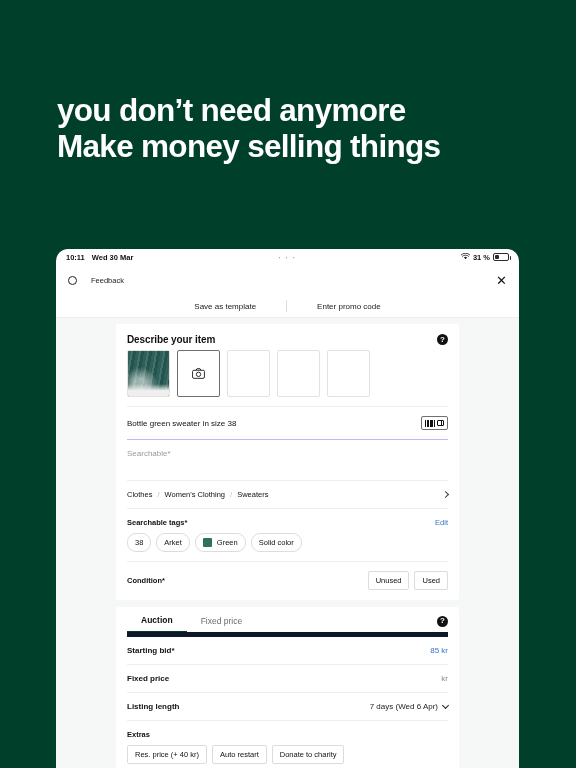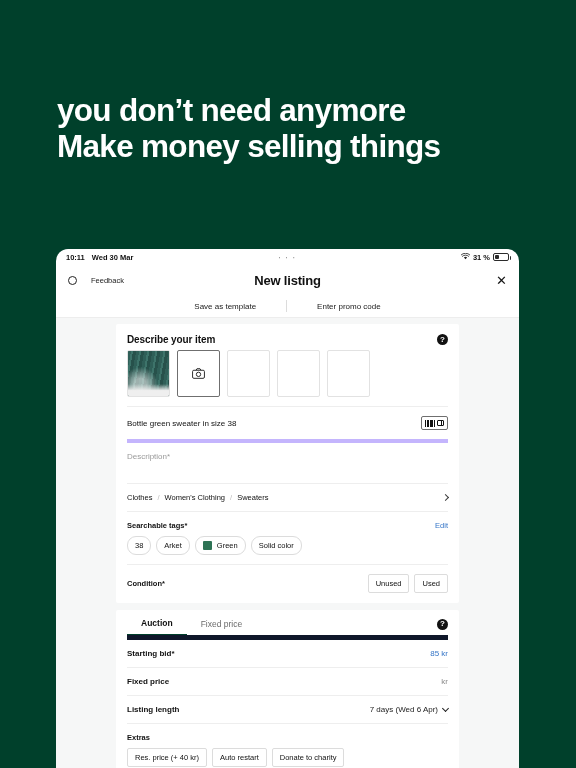--- a/index.html
+++ b/index.html
@@ -180,21 +180,21 @@
   }
   .sweater-img::after{
     content:""; position:absolute; left:0; right:0; bottom:0; height:26%;
     background:linear-gradient(180deg, rgba(240,240,240,0) 0%, #efefef 55%);
   }
 
   .text-row {
     font-size: 8px; color: #111;
     display:flex; align-items:center;
     padding: 9px 0;
-    border-bottom: 4px solid #c4b5fd;
+    border-bottom: 1px solid #c4b5fd;
   }
   .scan-btn {
     margin-left:auto;
     width: 27px; height: 14px;
     border: 1px solid #6f6f6f; border-radius: 2px;
     display:flex; align-items:center; justify-content:center; gap:2px;
   }
   .bars { display:flex; gap:0.8px; align-items:center; }
   .bars i { display:block; width:1px; height:7px; background:#111; }
   .bars i.w { width:2px; }
@@ -319,21 +319,20 @@
           <span class="batt-fill"></span>
         </span>
     </div>
   </div>
 
   <div class="navbar">
     <div class="feedback">
       <span class="circ-ico"></span>
       <span>Feedback</span>
     </div>
-    <div class="nav-title">New listing</div>
     <div class="nav-close">✕</div>
   </div>
 
   <div class="actionbar">
     <div class="act">Save as template</div>
     <div class="act-div"></div>
     <div class="act">Enter promo code</div>
   </div>
 
   <div class="scroll">
@@ -371,21 +370,21 @@
               <i></i>
               <i class="w"></i>
               <i></i>
               <i class="w"></i>
               <i></i>
             </span>
           <span class="book"></span>
         </span>
       </div>
 
-      <div class="desc-row">Description*</div>
+      <div class="desc-row">Searchable*</div>
 
       <div class="bread-row">
         <span>Clothes</span>
         <span class="bread-sep">/</span>
         <span>Women's Clothing</span>
         <span class="bread-sep">/</span>
         <span>Sweaters</span>
         <span class="chev-right"></span>
       </div>
 

